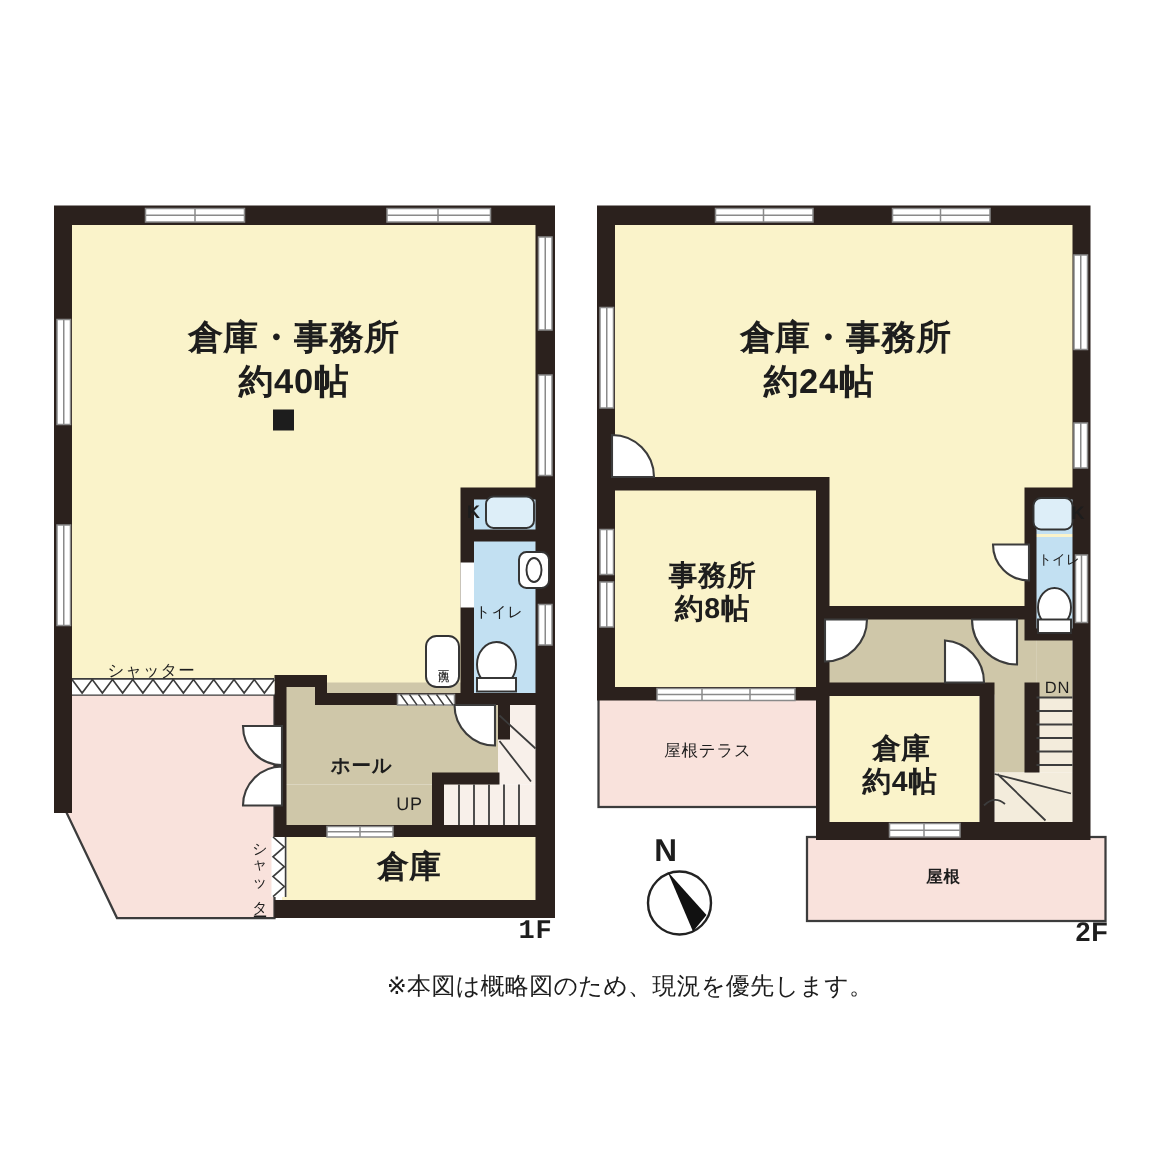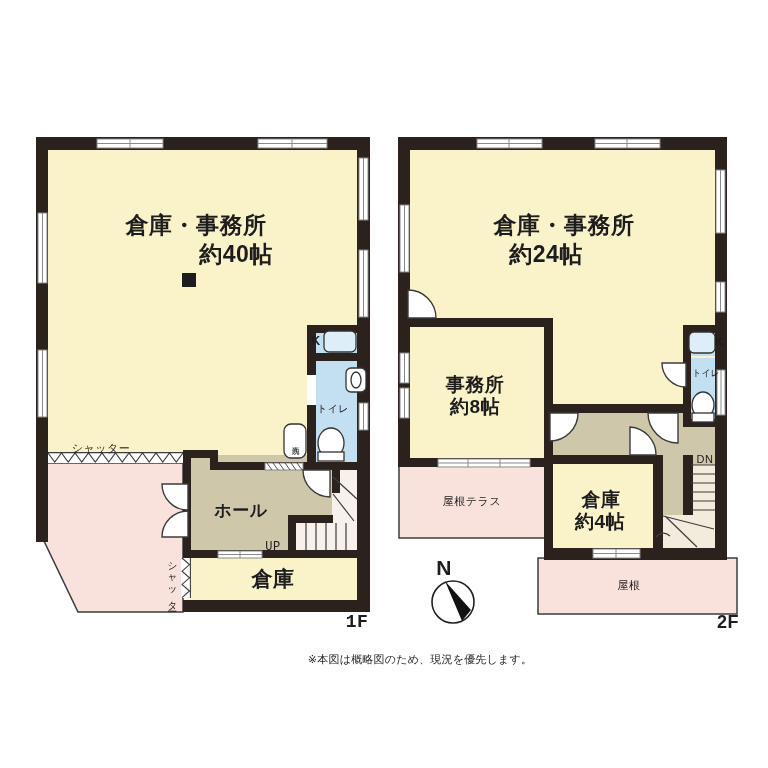--- a/index.html
+++ b/index.html
@@ -160,40 +160,40 @@
 
   <rect x="182" y="273" width="14" height="14" fill="#1d1d1d"></rect>
 
   <g>
     <circle cx="453" cy="602" r="21" fill="#ffffff" stroke="#222222" stroke-width="1.6"></circle>
     <polygon points="445,581 462,621 471,610" fill="#111111"></polygon>
   </g>
 </svg>
 
 <div class="lbl b" style="left:196px;top:225px;font-size:23px;">倉庫・事務所</div>
-<div class="lbl b" style="left:196px;top:254px;font-size:23px;margin-left:40px;">約40帖</div>
+<div class="lbl b" style="left:196px;top:254px;font-size:23px;">約40帖</div>
 <div class="lbl" style="left:101px;top:448px;font-size:11px;">シャッター</div>
-<div class="lbl b" style="left:241px;top:511px;font-size:17px;">ホール</div>
-<div class="lbl" style="left:273px;top:548px;font-size:12px;font-family:Liberation Mono, monospace;">UP</div>
+<div class="lbl b" style="left:241px;top:511px;font-size:13px;">ホール</div>
+<div class="lbl" style="left:273px;top:537px;font-size:12px;">UP</div>
 <div class="lbl b" style="left:273px;top:579px;font-size:21px;">倉庫</div>
 <div class="lbl vert" style="left:172px;top:581px;font-size:10px;">シャッター</div>
 <div class="lbl b" style="left:316px;top:342px;font-size:12px;">K</div>
 <div class="lbl" style="left:333px;top:409px;font-size:10px;">トイレ</div>
 <div class="lbl vert" style="left:295px;top:441px;font-size:7.5px;letter-spacing:0;">洗面</div>
 <div class="lbl b" style="left:357px;top:622px;font-size:18px;font-family:Liberation Mono, monospace;">1F</div>
 
 <div class="lbl b" style="left:564px;top:225px;font-size:23px;">倉庫・事務所</div>
 <div class="lbl b" style="left:546px;top:254px;font-size:23px;">約24帖</div>
 <div class="lbl b" style="left:475px;top:385px;font-size:19px;">事務所</div>
 <div class="lbl b" style="left:475px;top:407px;font-size:19px;">約8帖</div>
 <div class="lbl b" style="left:601px;top:500px;font-size:19px;">倉庫</div>
 <div class="lbl b" style="left:600px;top:522px;font-size:19px;">約4帖</div>
 <div class="lbl" style="left:472px;top:501px;font-size:11px;">屋根テラス</div>
-<div class="lbl" style="left:629px;top:585px;font-size:11px;">屋根</div>
+<div class="lbl" style="left:629px;top:585px;font-size:11px;font-weight:bold;">屋根</div>
 <div class="lbl" style="left:706px;top:373px;font-size:9px;letter-spacing:0;">トイレ</div>
 <div class="lbl b" style="left:719px;top:343px;font-size:12px;">K</div>
 <div class="lbl" style="left:705px;top:459px;font-size:11px;">DN</div>
 <div class="lbl b" style="left:728px;top:622px;font-size:18px;">2F</div>
 
 <div class="lbl b" style="left:444px;top:568px;font-size:21px;">N</div>
-<div class="lbl" style="left:420px;top:659px;font-size:11px;letter-spacing:.2px;">※本図は概略図のため、現況を優先します。</div>
+<div class="lbl" style="left:420px;top:659px;font-size:16px;letter-spacing:.2px;">※本図は概略図のため、現況を優先します。</div>
 
 </div>
 
 </body></html>

